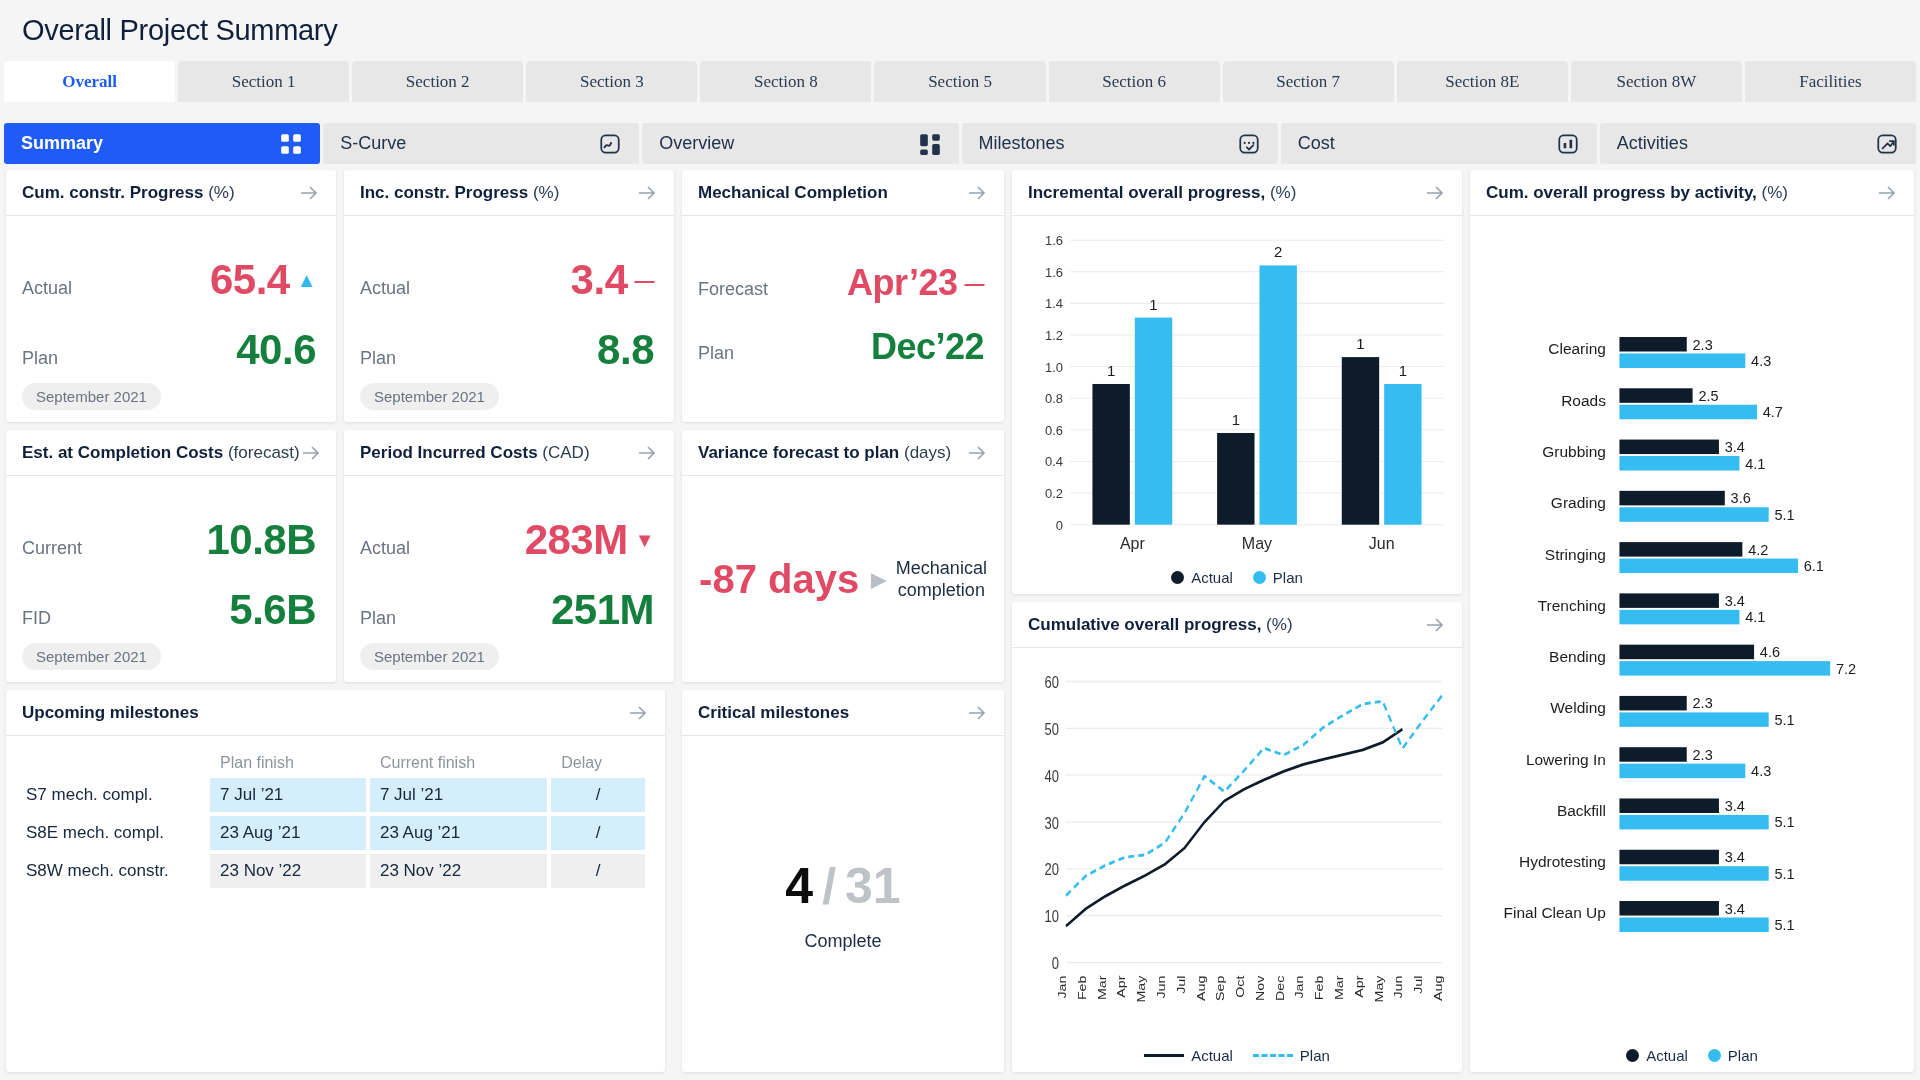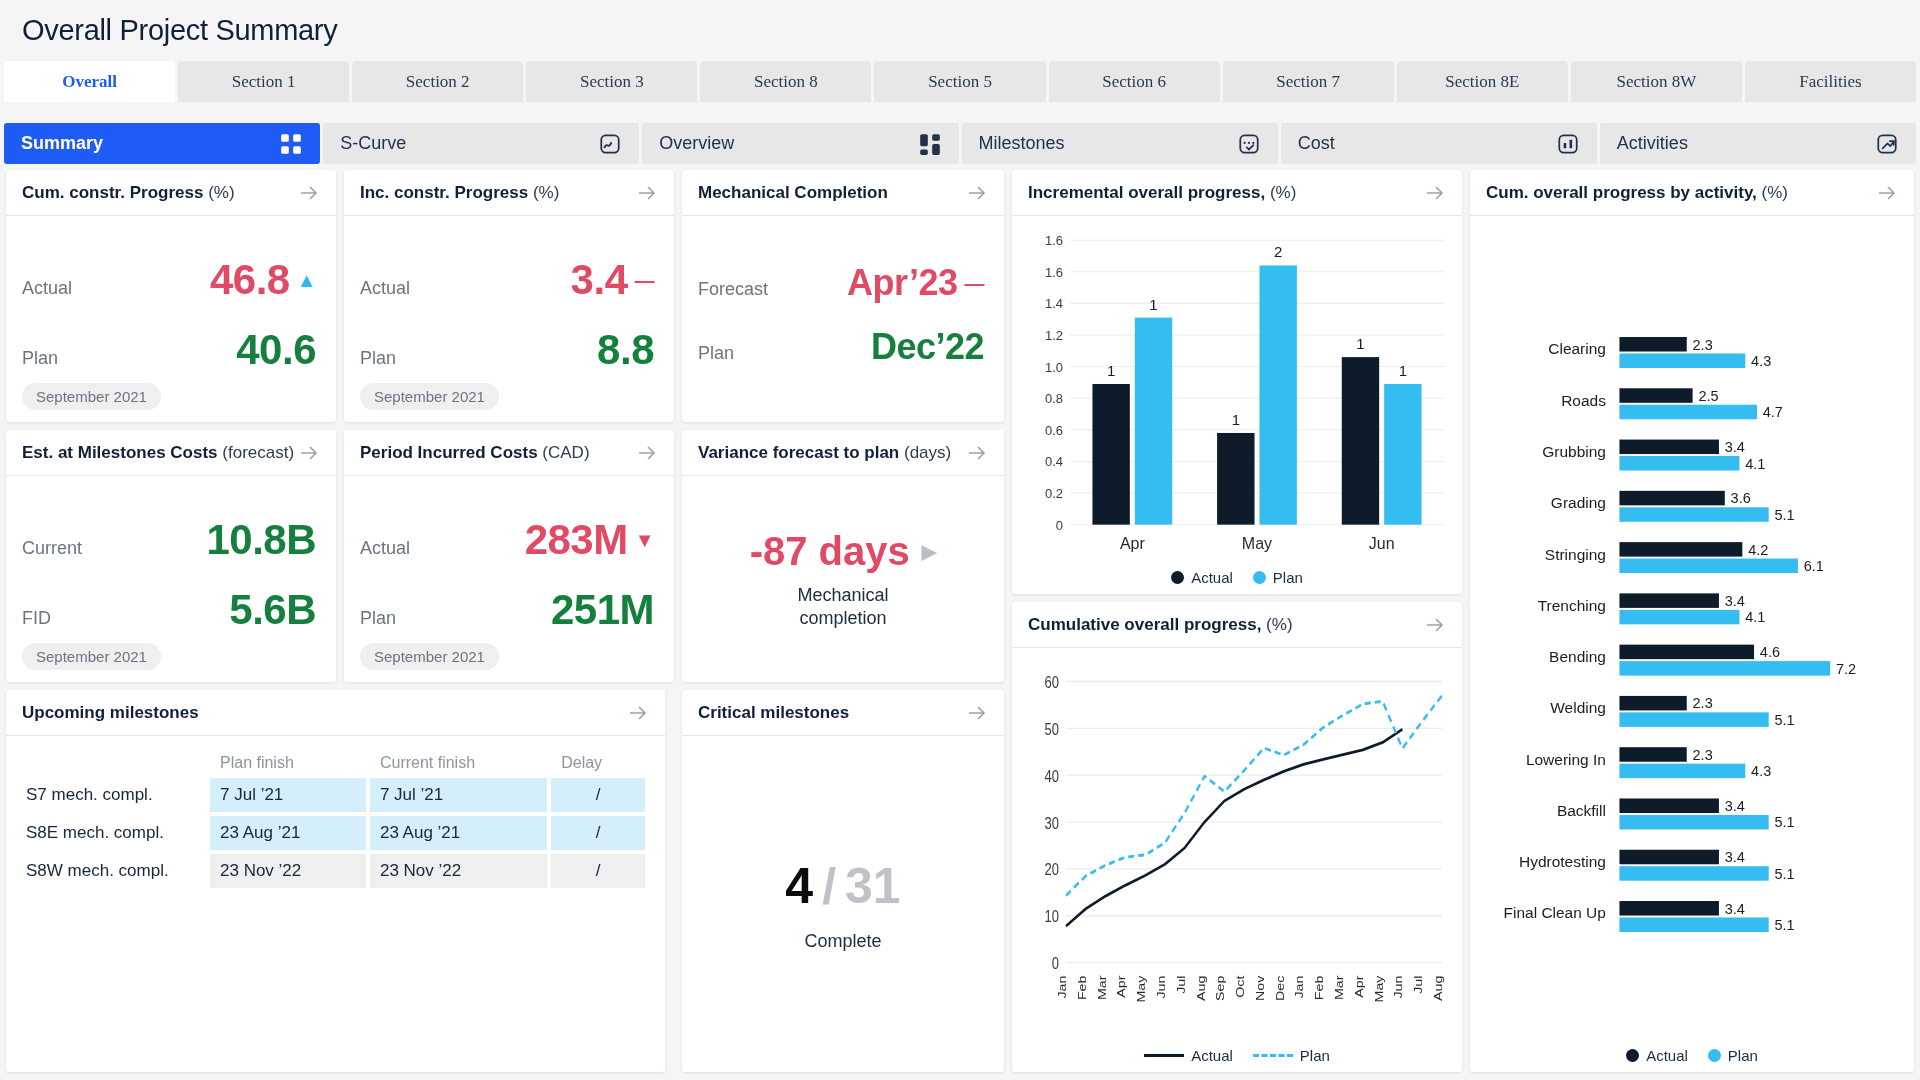--- a/index.html
+++ b/index.html
@@ -72,21 +72,21 @@
   .trend.up { color: #2eb7f0; }
   .trend.down { color: #e04a64; }
   .trend.flat { color: #e04a64; font-weight: bold; }
   .chip {
     display: inline-block; background: #efefef; color: #6c7480;
     border-radius: 14px; padding: 5px 14px; font-size: 15px;
     position: absolute; left: 16px; bottom: 12px;
   }
 
   
-  .variance-wrap { height: 100%; display: flex; flex-direction: column; align-items: center; justify-content: center; gap: 10px; }
+  .variance-wrap { height: 100%; display: flex; flex-direction: row; align-items: center; justify-content: center; gap: 10px; }
   .variance-val { font-size: 40px; font-weight: bold; color: #e04a64; display: flex; align-items: center; gap: 12px; }
   .variance-caret { color: #b9bec6; font-size: 19px; }
   .variance-sub { font-size: 18px; color: #1c2c43; text-align: center; line-height: 1.25; }
 
   
   .crit-wrap { height: 100%; display: flex; flex-direction: column; align-items: center; justify-content: center; gap: 16px; }
   .crit-num { font-size: 50px; font-weight: bold; display: flex; align-items: baseline; gap: 9px; }
   .crit-num .done { color: #0c0c0c; }
   .crit-num .slash, .crit-num .total { color: #bfc3c8; }
   .crit-cap { font-size: 18px; color: #1c2c43; }
@@ -237,39 +237,39 @@
             <svg width="22" height="22" viewBox="0 0 22 22">
                 <path d="M3 11h15M12 5l6 6-6 6" fill="none" stroke="currentColor" stroke-width="1.6"></path>
               </svg>
           </span>
         </div>
         <div class="card-body">
           <div class="kpi-rows">
               <div class="kpi-row">
                 <span class="kpi-label">Actual</span>
                 <span class="kpi-val red">
-                  <span>46.8</span>
+                  <span>65.4</span>
                   <span class="trend up">▲</span>
                 </span>
               </div>
               <div class="kpi-row">
                 <span class="kpi-label">Plan</span>
                 <span class="kpi-val black">
                   <span>40.6</span>
                 </span>
               </div>
             </div>
           <span class="chip">September 2021</span>
         </div>
       </div>
 
       <div class="card" style="flex:0 0 252px">
         <div class="card-head">
           <div class="card-title">
-            <span>Est. at Milestones Costs</span>
+            <span>Est. at Completion Costs</span>
             <span class="sub">(forecast)</span>
           </div>
           <span class="arrow-ico">
             <svg width="22" height="22" viewBox="0 0 22 22">
                 <path d="M3 11h15M12 5l6 6-6 6" fill="none" stroke="currentColor" stroke-width="1.6"></path>
               </svg>
           </span>
         </div>
         <div class="card-body">
           <div class="kpi-rows">
@@ -316,21 +316,21 @@
                   <td class="cell">7 Jul ’21</td>
                   <td class="cell center">/</td>
                 </tr>
                 <tr>
                   <td class="name">S8E mech. compl.</td>
                   <td class="cell">23 Aug ’21</td>
                   <td class="cell">23 Aug ’21</td>
                   <td class="cell center">/</td>
                 </tr>
                 <tr class="gray">
-                  <td class="name">S8W mech. compl.</td>
+                  <td class="name">S8W mech. constr.</td>
                   <td class="cell">23 Nov ’22</td>
                   <td class="cell">23 Nov ’22</td>
                   <td class="cell center">/</td>
                 </tr>
               </tbody>
           </table>
         </div>
       </div>
     </div>
 

